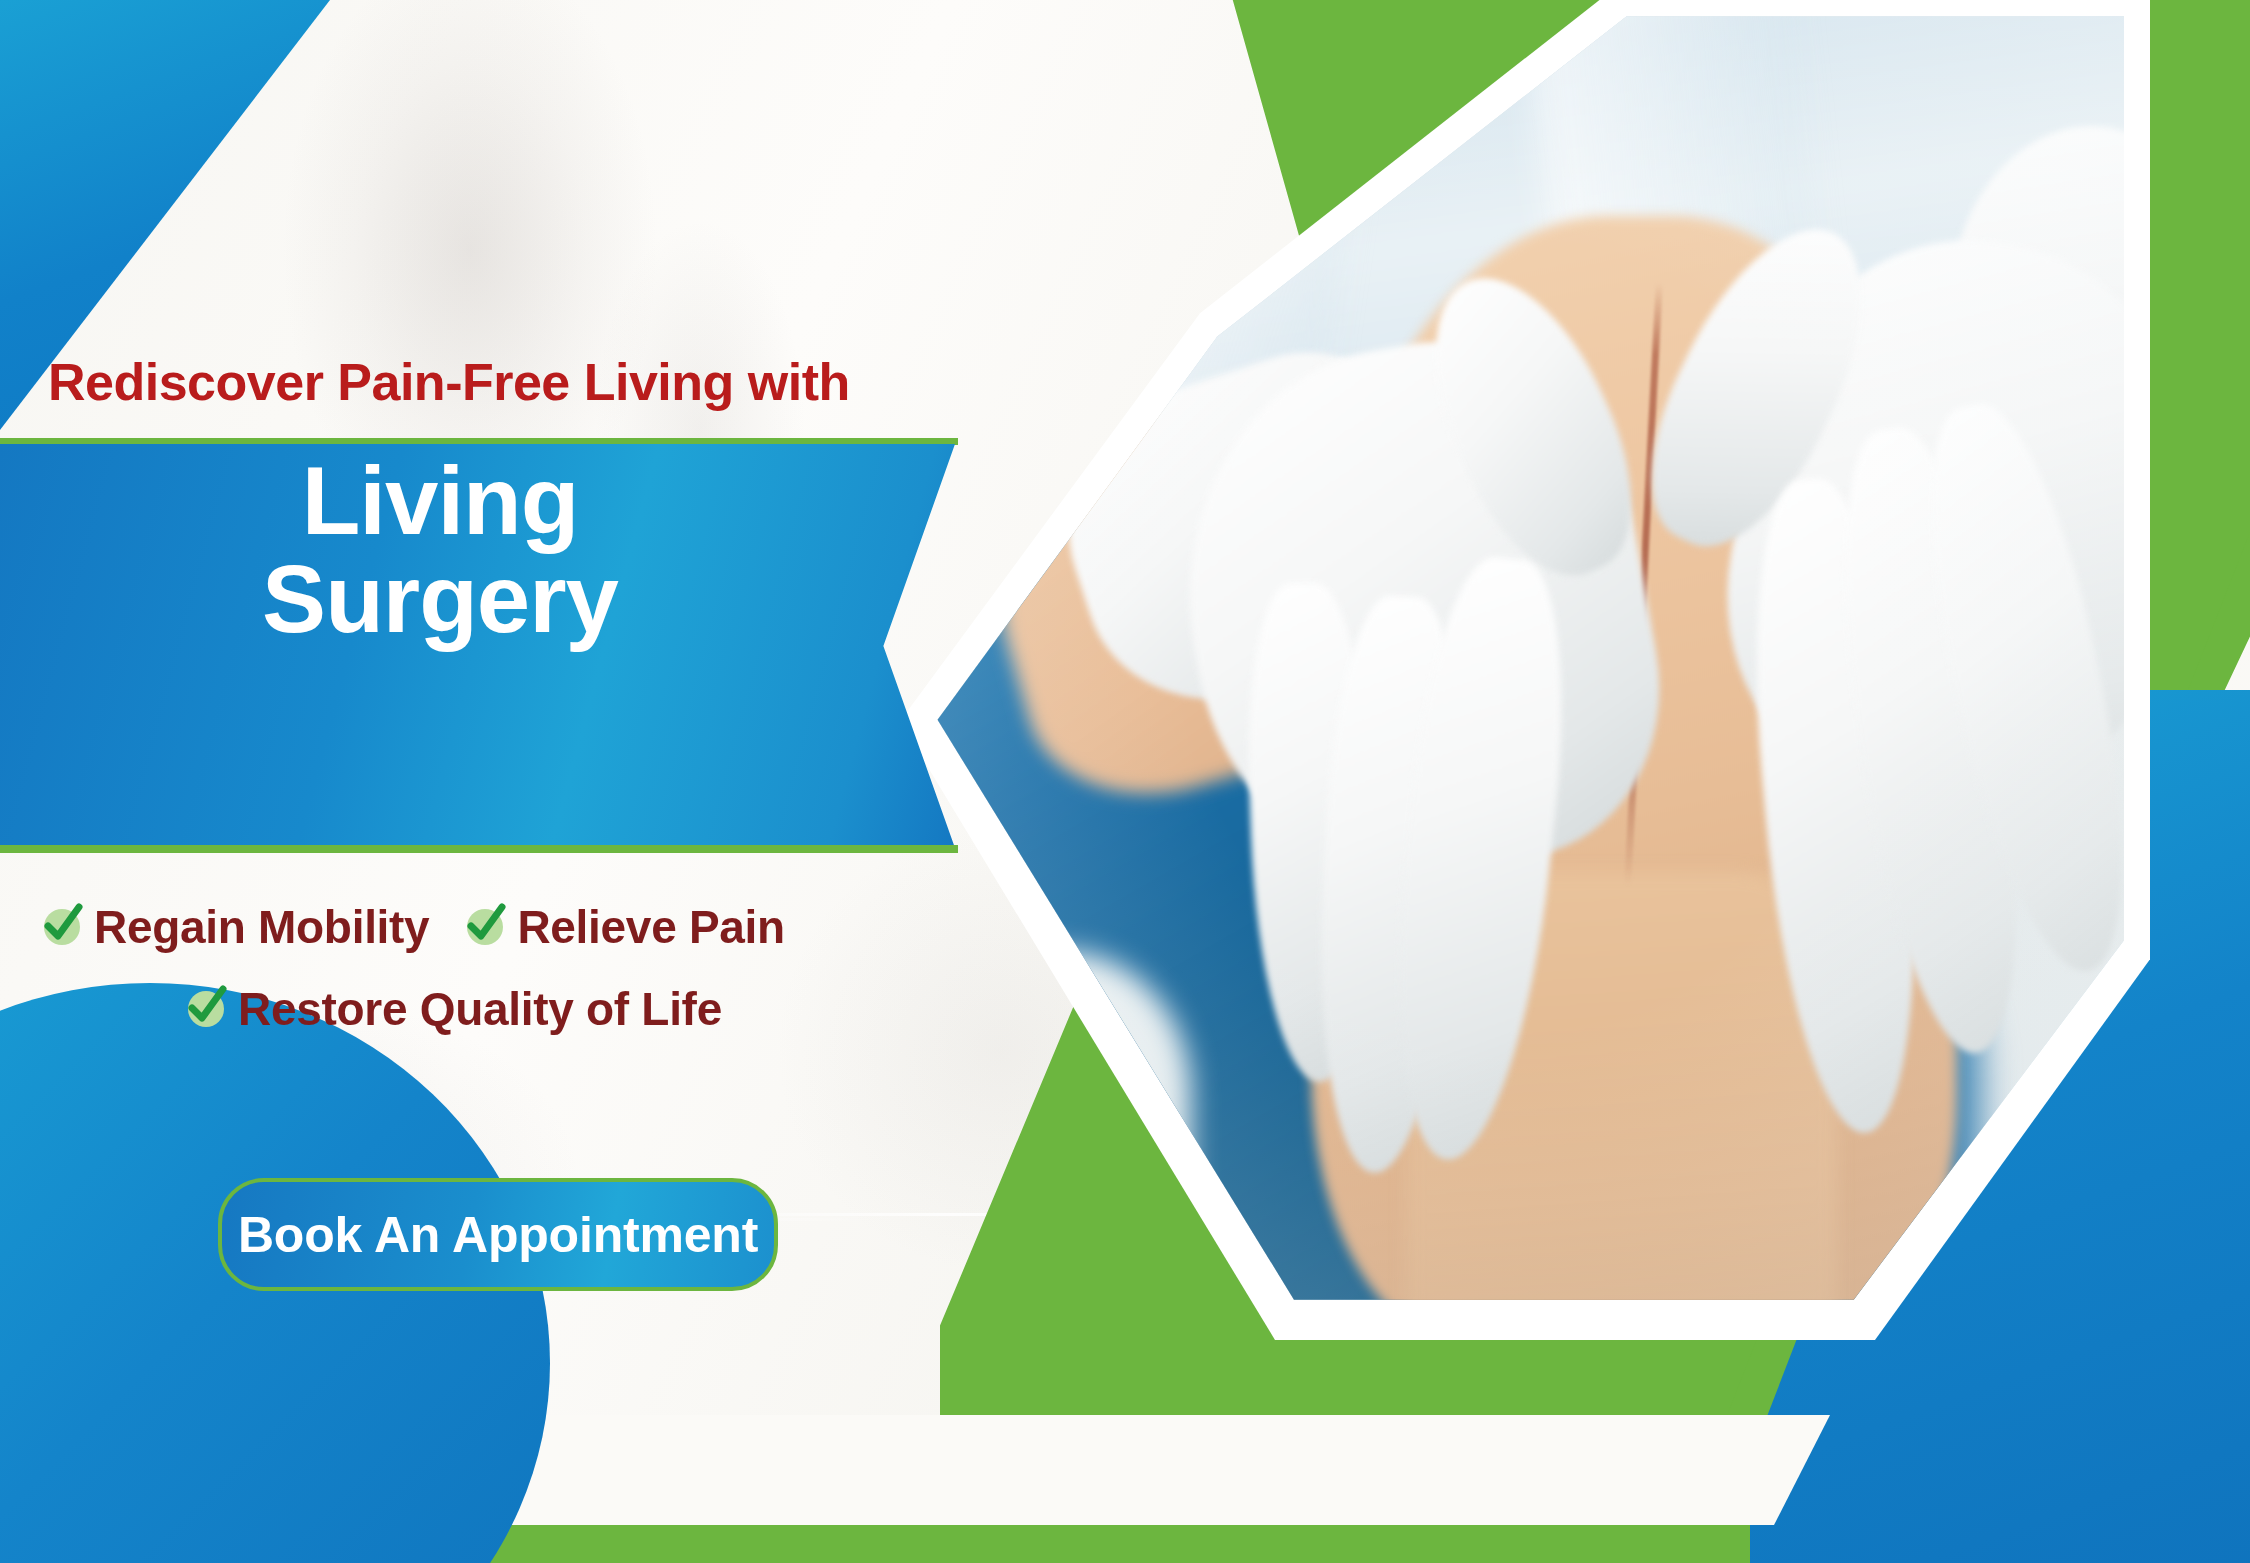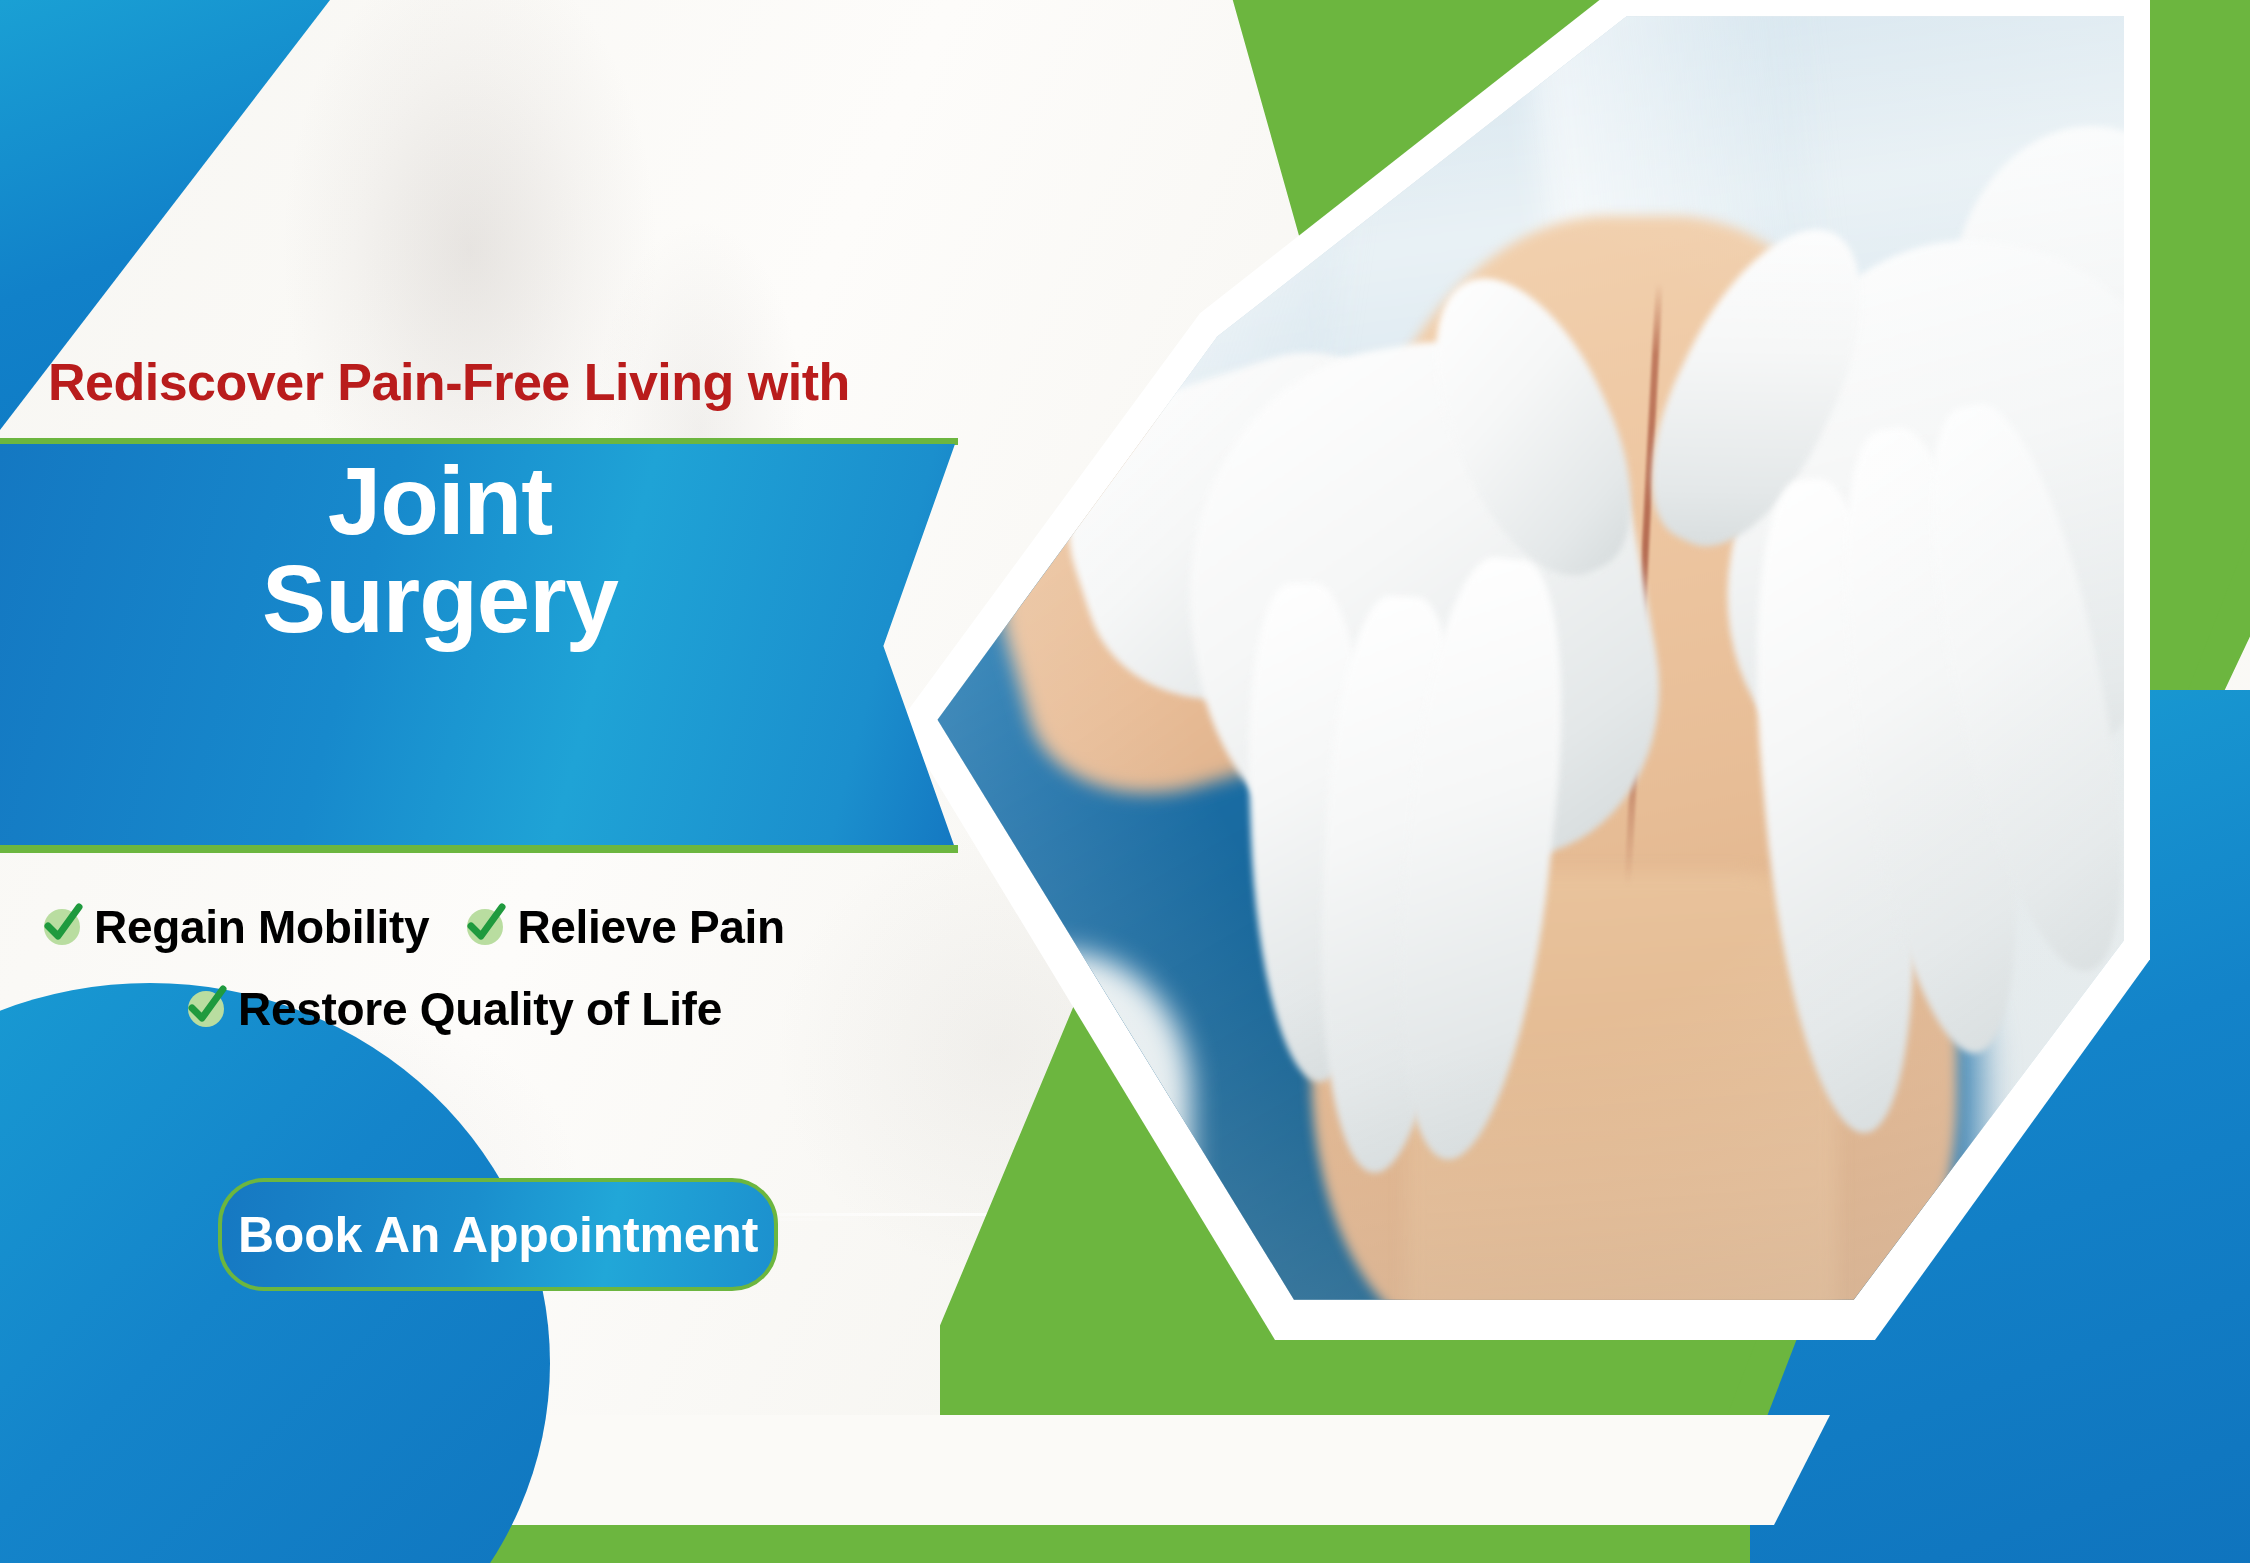--- a/index.html
+++ b/index.html
@@ -385,21 +385,21 @@
     background: #b9dda0;
   }
   .check-icon svg {
     position: absolute;
     left: 0; top: -2px;
     width: 46px; height: 46px;
   }
   .benefit-label {
     font-size: 46px;
     font-weight: bold;
-    color: #000000;
+    color: #7f1d1d;
     white-space: nowrap;
     letter-spacing: -0.3px;
   }
 
   
   .cta-button {
     position: absolute;
     left: 218px; top: 1178px;
     width: 560px; height: 113px;
     border-radius: 46px;
@@ -465,21 +465,21 @@
     <div class="ph glove gl-r-f3"></div>
     <div class="ph ph-soft"></div>
   </div>
 
   <div class="eyebrow">Rediscover Pain-Free Living with</div>
 
   <div class="title-band-edge-top"></div>
   <div class="title-band"></div>
   <div class="title-band-edge-bottom"></div>
   <div class="title-text">
-    <span class="line">Joint</span>
+    <span class="line">Living</span>
     <span class="line">Surgery</span>
   </div>
 
   <div class="benefits">
     <div class="benefit-row">
       <div class="benefit">
         <span class="check-icon">
           <span class="disc"></span>
           <svg viewBox="0 0 46 46">
             <path d="M8 24 L18 34 L39 5" fill="none" stroke="#1f9a3e" stroke-width="7" stroke-linecap="round" stroke-linejoin="round"></path>

